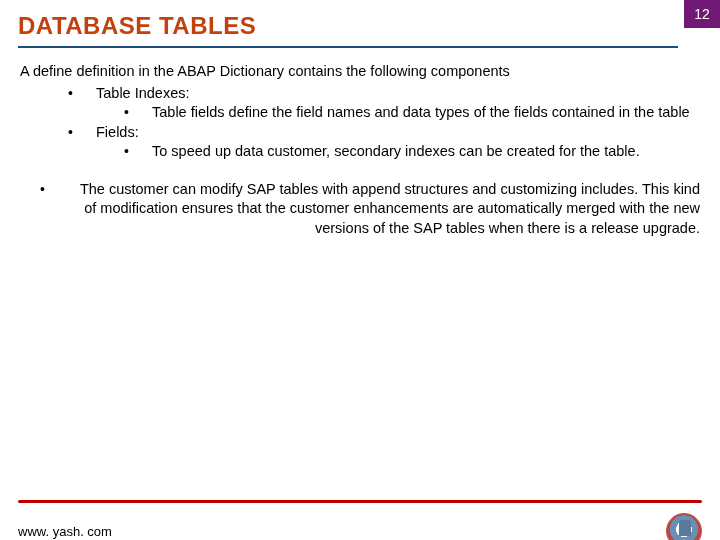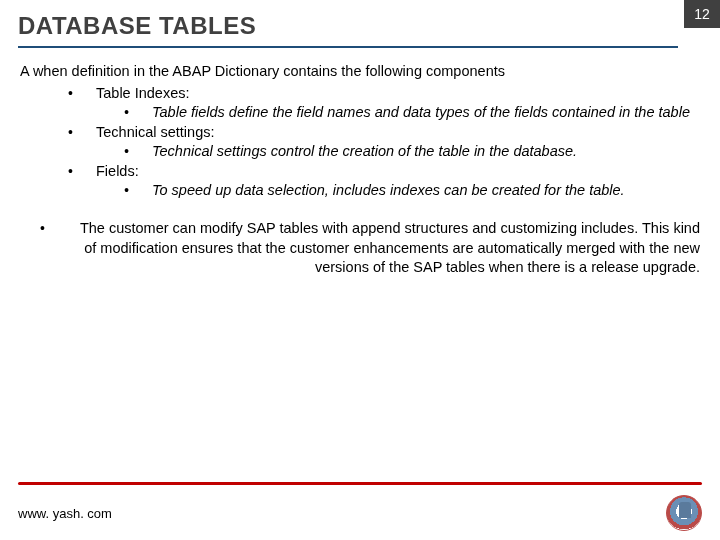--- a/index.html
+++ b/index.html
@@ -14,25 +14,25 @@
   }
   .header {
     display: flex;
     align-items: flex-start;
     padding: 12px 0 0 18px;
   }
   .title {
     font-size: 24px;
     font-weight: bold;
     letter-spacing: 0.5px;
-    color: #404040;
+    color: #c2410c;
     flex: 1;
   }
   .page-badge {
-    background: #404040;
+    background: #701a75;
     color: #fff;
     font-size: 14px;
     width: 36px;
     height: 28px;
     display: flex;
     align-items: center;
     justify-content: center;
     margin-top: -12px;
   }
   .title-underline {
@@ -61,21 +61,20 @@
   ul.level1 > li::before {
     content: "•";
     position: absolute;
     left: 0;
     top: 0;
     font-size: 14px;
   }
   ul.level2 {
     list-style: none;
     padding-left: 28px;
-    font-style: italic;
   }
   ul.level2 > li {
     position: relative;
     padding-left: 28px;
   }
   ul.level2 > li::before {
     content: "•";
     position: absolute;
     left: 0;
     top: 0;
@@ -96,21 +95,21 @@
     position: absolute;
     left: 0;
     top: 0;
     font-size: 14px;
   }
   .footer {
     position: absolute;
     bottom: 0;
     left: 0;
     right: 0;
-    height: 58px;
+    height: 40px;
   }
   .footer-line {
     height: 3px;
     background: #c00000;
     margin: 0 18px;
     border-radius: 2px;
   }
   .footer-row {
     display: flex;
     align-items: center;
@@ -141,39 +140,33 @@
 </head>
 <body>
 
 <div class="header">
   <div class="title">DATABASE TABLES</div>
   <div class="page-badge">12</div>
 </div>
 <div class="title-underline"></div>
 
 <div class="content">
-  <div class="intro">A when definition in the ABAP Dictionary contains the following components</div>
+  <div class="intro">A define definition in the ABAP Dictionary contains the following components</div>
 
   <ul class="level1">
     <li>
       <span>Table Indexes:</span>
       <ul class="level2">
         <li>Table fields define the field names and data types of the fields contained in the table</li>
       </ul>
     </li>
     <li>
-      <span>Technical settings:</span>
-      <ul class="level2">
-        <li>Technical settings control the creation of the table in the database.</li>
-      </ul>
-    </li>
-    <li>
       <span>Fields:</span>
       <ul class="level2">
-        <li>To speed up data selection, includes indexes can be created for the table.</li>
+        <li>To speed up data customer, secondary indexes can be created for the table.</li>
       </ul>
     </li>
   </ul>
 
   <ul class="outer">
     <li>The customer can modify SAP tables with append structures and customizing includes. This kind of modification ensures that the customer enhancements are automatically merged with the new versions of the SAP tables when there is a release upgrade.</li>
   </ul>
 </div>
 
 <div class="footer">

